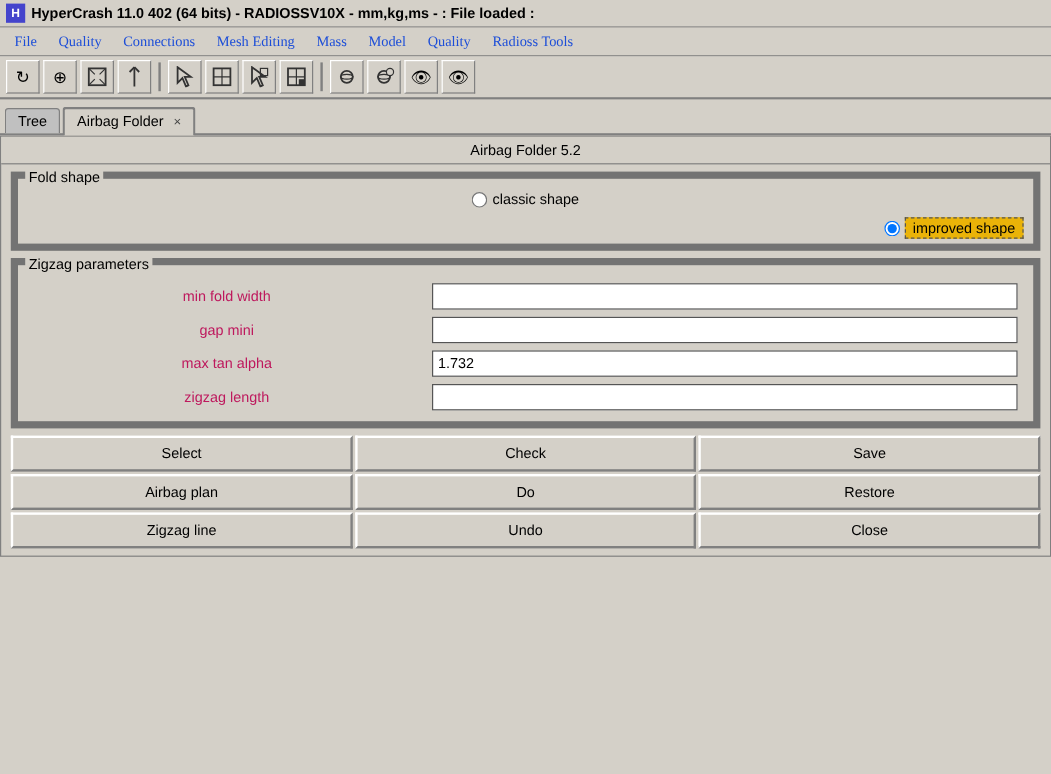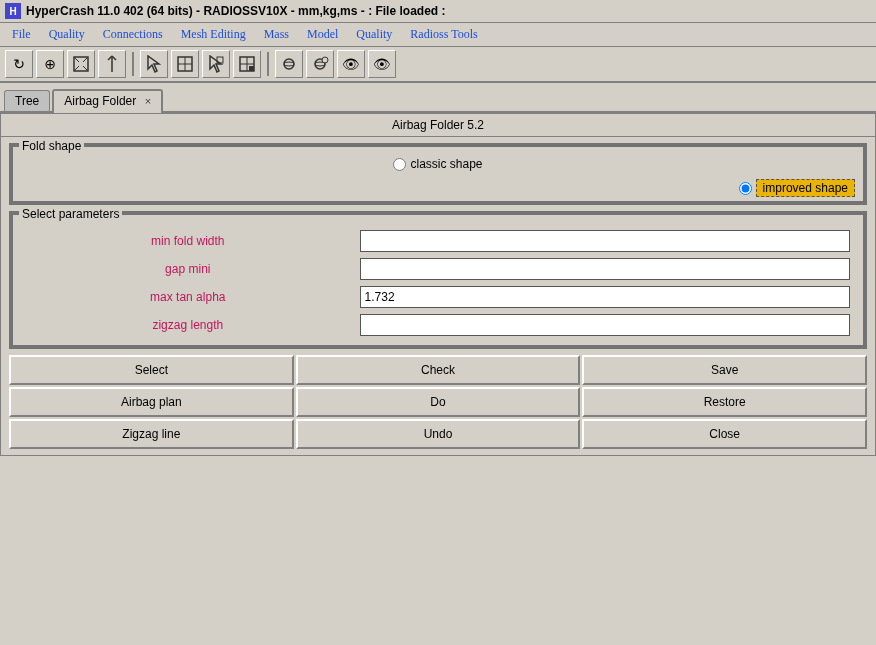--- a/index.html
+++ b/index.html
@@ -137,21 +137,21 @@
       border-bottom: 1px solid #808080;
       background: #d4d0c8;
     }
 
     .panel-body {
       padding: 6px 8px;
     }
 
     
     .section-group {
-      border: 4px solid #737373;
+      border: 6px solid #737373;
       margin-bottom: 6px;
       padding: 6px 8px 6px 8px;
       position: relative;
     }
     .section-label {
       position: absolute;
       top: -8px;
       left: 6px;
       background: #d4d0c8;
       padding: 0 3px;
@@ -337,21 +337,21 @@
           <div class="radio-item" style="margin-left: auto;">
             <input type="radio" name="fold_shape" id="improved_shape" checked="" style="">
             <label for="improved_shape">
               <span class="improved-shape-label">improved shape</span>
             </label>
           </div>
         </div>
       </div>
 
       <div class="section-group">
-        <span class="section-label">Select parameters</span>
+        <span class="section-label">Zigzag parameters</span>
         <table class="param-table">
           <tbody>
               <tr>
             <td class="param-label">min fold width</td>
             <td class="param-input">
               <input type="text" value="" style="">
             </td>
           </tr>
           <tr>
             <td class="param-label">gap mini</td>

